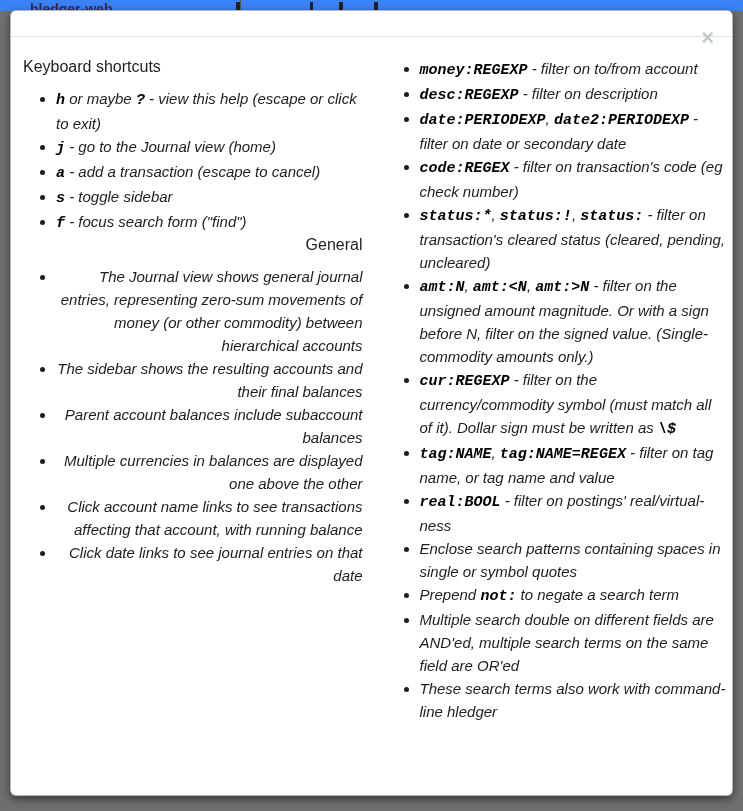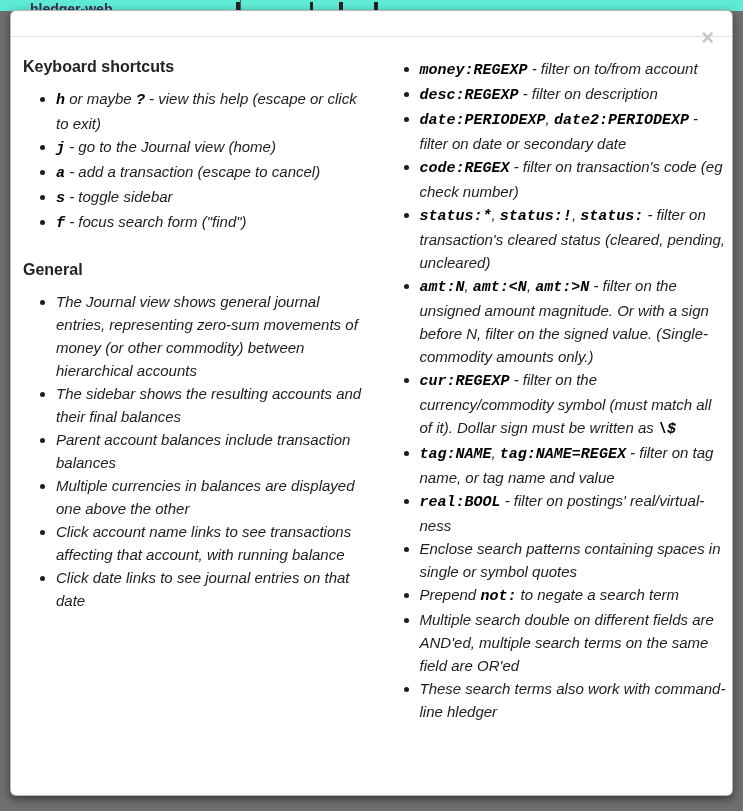--- a/index.html
+++ b/index.html
@@ -4,21 +4,21 @@
 <style>
   html,body{margin:0;padding:0;}
   body{
     width:743px;height:811px;overflow:hidden;
     font-family:"Liberation Sans","DejaVu Sans",sans-serif;
     background:#6f6f6f;position:relative;
   }
   
   .bg-strip{
     position:absolute;left:0;top:0;width:743px;height:11px;
-    overflow:hidden;background:#5eead4;
+    overflow:hidden;background:#3b82f6;
   }
   .bg-brand{
     position:absolute;left:30px;top:1px;
     font-size:14px;font-weight:bold;color:#3a2a52;
   }
   .bg-divider{
     position:absolute;left:240px;top:0;width:1px;height:11px;background:#565656;
   }
   .frag{position:absolute;top:2px;background:#232323;display:block;}
   .f1{left:236px;width:4px;height:9px;}
@@ -48,24 +48,24 @@
     color:#c3c7c9;font-family:"Liberation Sans",sans-serif;
   }
   .modal-body{
     display:flex;
     padding:20px 6px 0 12px;
     gap:24px;
   }
   .col{flex:1 1 0;min-width:0;}
   .section-heading{
     margin:0 0 10px 0;
-    font-size:16px;font-weight:bold;color:#222;
+    font-size:16px;font-weight:normal;color:#222;
     line-height:20px;
   }
-  .section + .section{margin-top:25px;}
+  .section + .section{text-align:right;}
   .help-list{
     margin:0;padding:0 0 0 33px;
     list-style:disc outside;
   }
   .help-list li{
     font-size:15px;line-height:23px;color:#1d1d1d;
     margin:0;
     font-style:italic;
   }
   .help-list code{
@@ -99,21 +99,21 @@
             <li><code>a</code> - add a transaction (escape to cancel)</li>
             <li><code>s</code> - toggle sidebar</li>
             <li><code>f</code> - focus search form ("find")</li>
           </ul>
         </div>
         <div class="section">
           <h4 class="section-heading">General</h4>
           <ul class="help-list">
             <li>The Journal view shows general journal entries, representing zero-sum movements of money (or other commodity) between hierarchical accounts</li>
             <li>The sidebar shows the resulting accounts and their final balances</li>
-            <li>Parent account balances include transaction balances</li>
+            <li>Parent account balances include subaccount balances</li>
             <li>Multiple currencies in balances are displayed one above the other</li>
             <li>Click account name links to see transactions affecting that account, with running balance</li>
             <li>Click date links to see journal entries on that date</li>
           </ul>
         </div>
       </div>
     <div class="col">
         <div class="section">
           <ul class="help-list">
             <li><code>money:REGEXP</code> - filter on to/from account</li>

